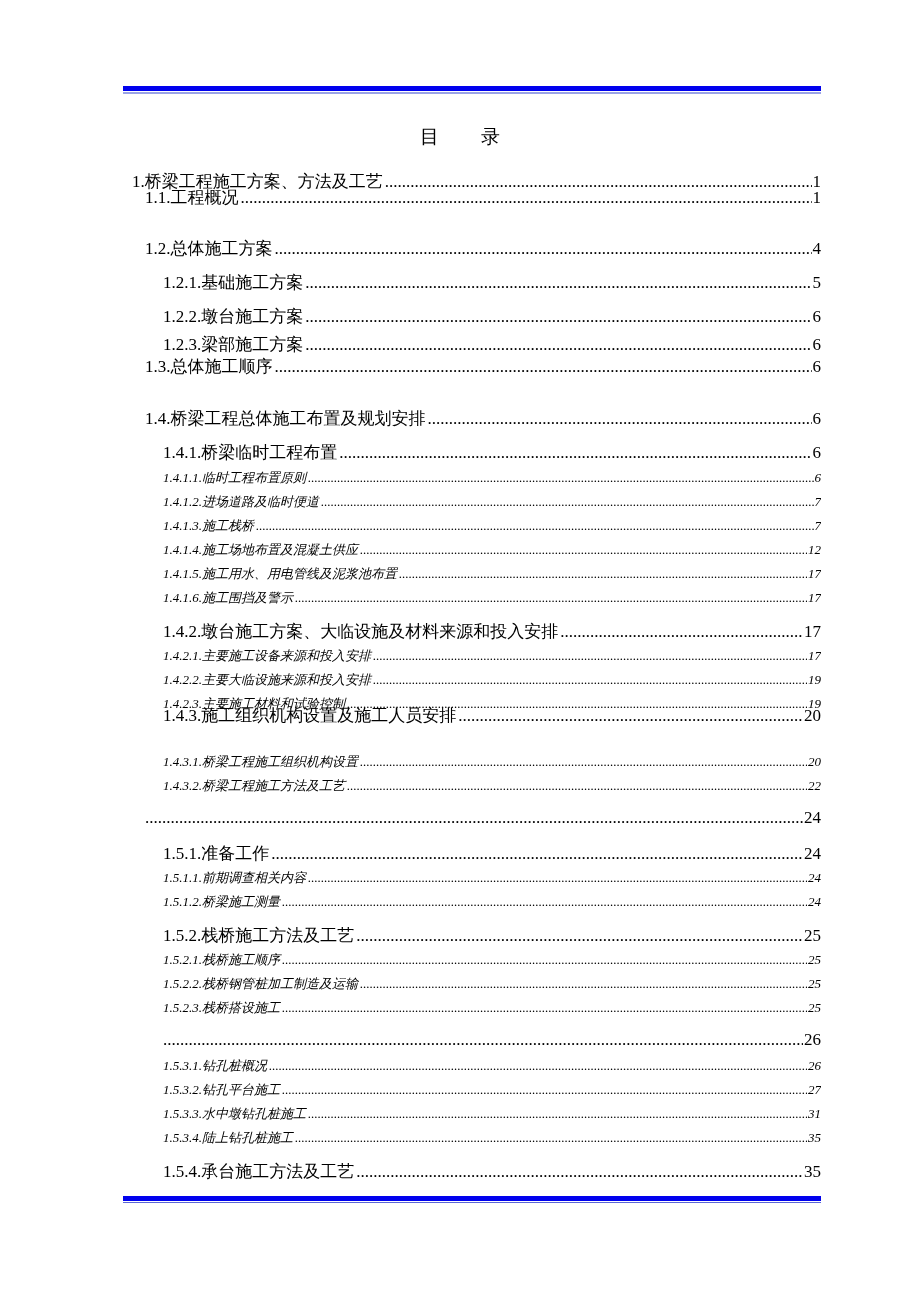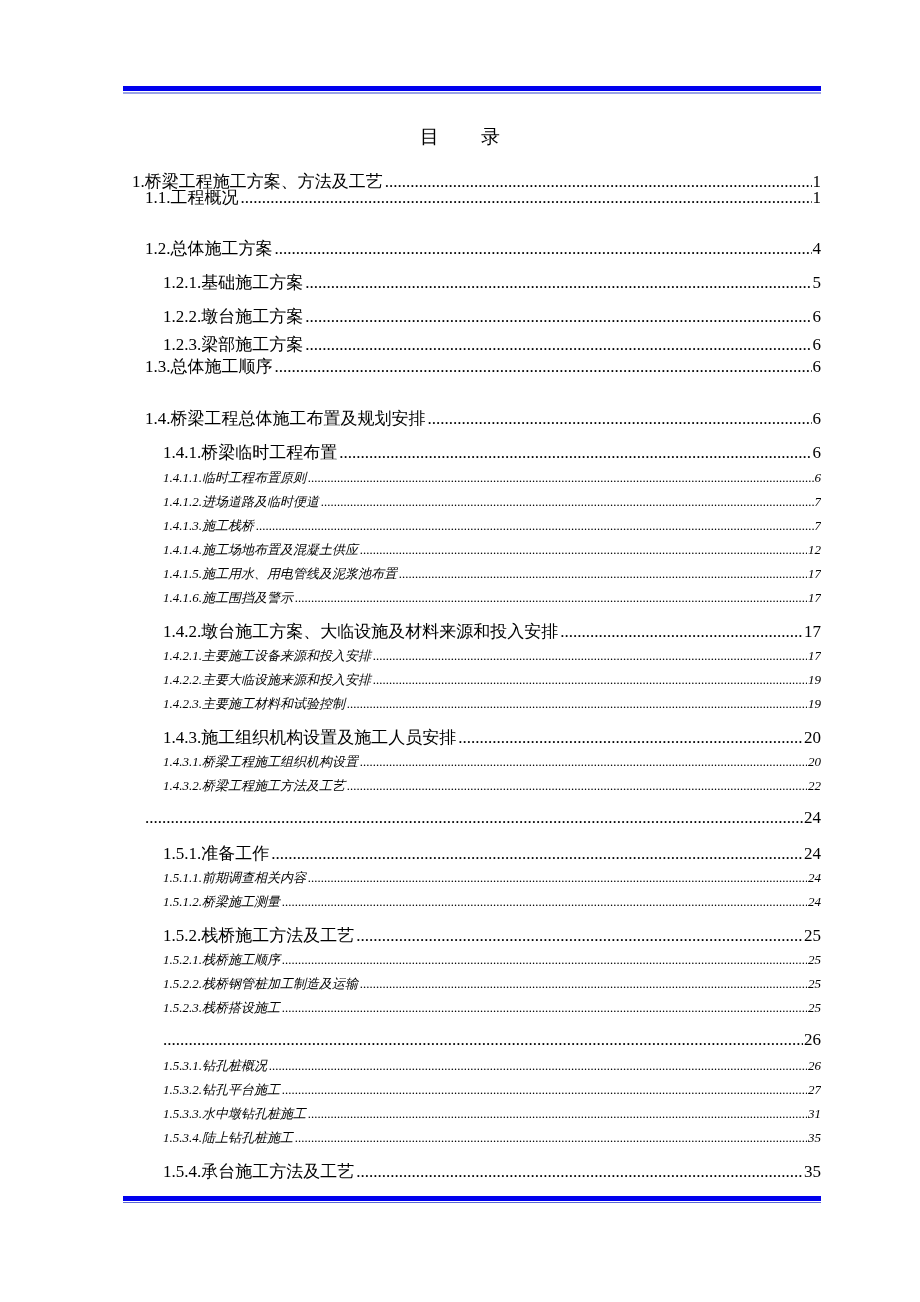--- a/index.html
+++ b/index.html
@@ -206,21 +206,21 @@
       <span class="leader"></span>
       <span class="page">19</span>
     </div>
 
   <div class="entry lvl4" style="top:695px">
       <span class="label"><span>1.4.2.3.</span><span>主要施工材料和试验控制</span></span>
       <span class="leader"></span>
       <span class="page">19</span>
     </div>
 
-  <div class="entry lvl3" style="top:726px">
+  <div class="entry lvl3" style="top:704px">
       <span class="label"><span>1.4.3.</span><span>施工组织机构设置及施工人员安排</span></span>
       <span class="leader"></span>
       <span class="page">20</span>
     </div>
 
   <div class="entry lvl4" style="top:753px">
       <span class="label"><span>1.4.3.1.</span><span>桥梁工程施工组织机构设置</span></span>
       <span class="leader"></span>
       <span class="page">20</span>
     </div>

